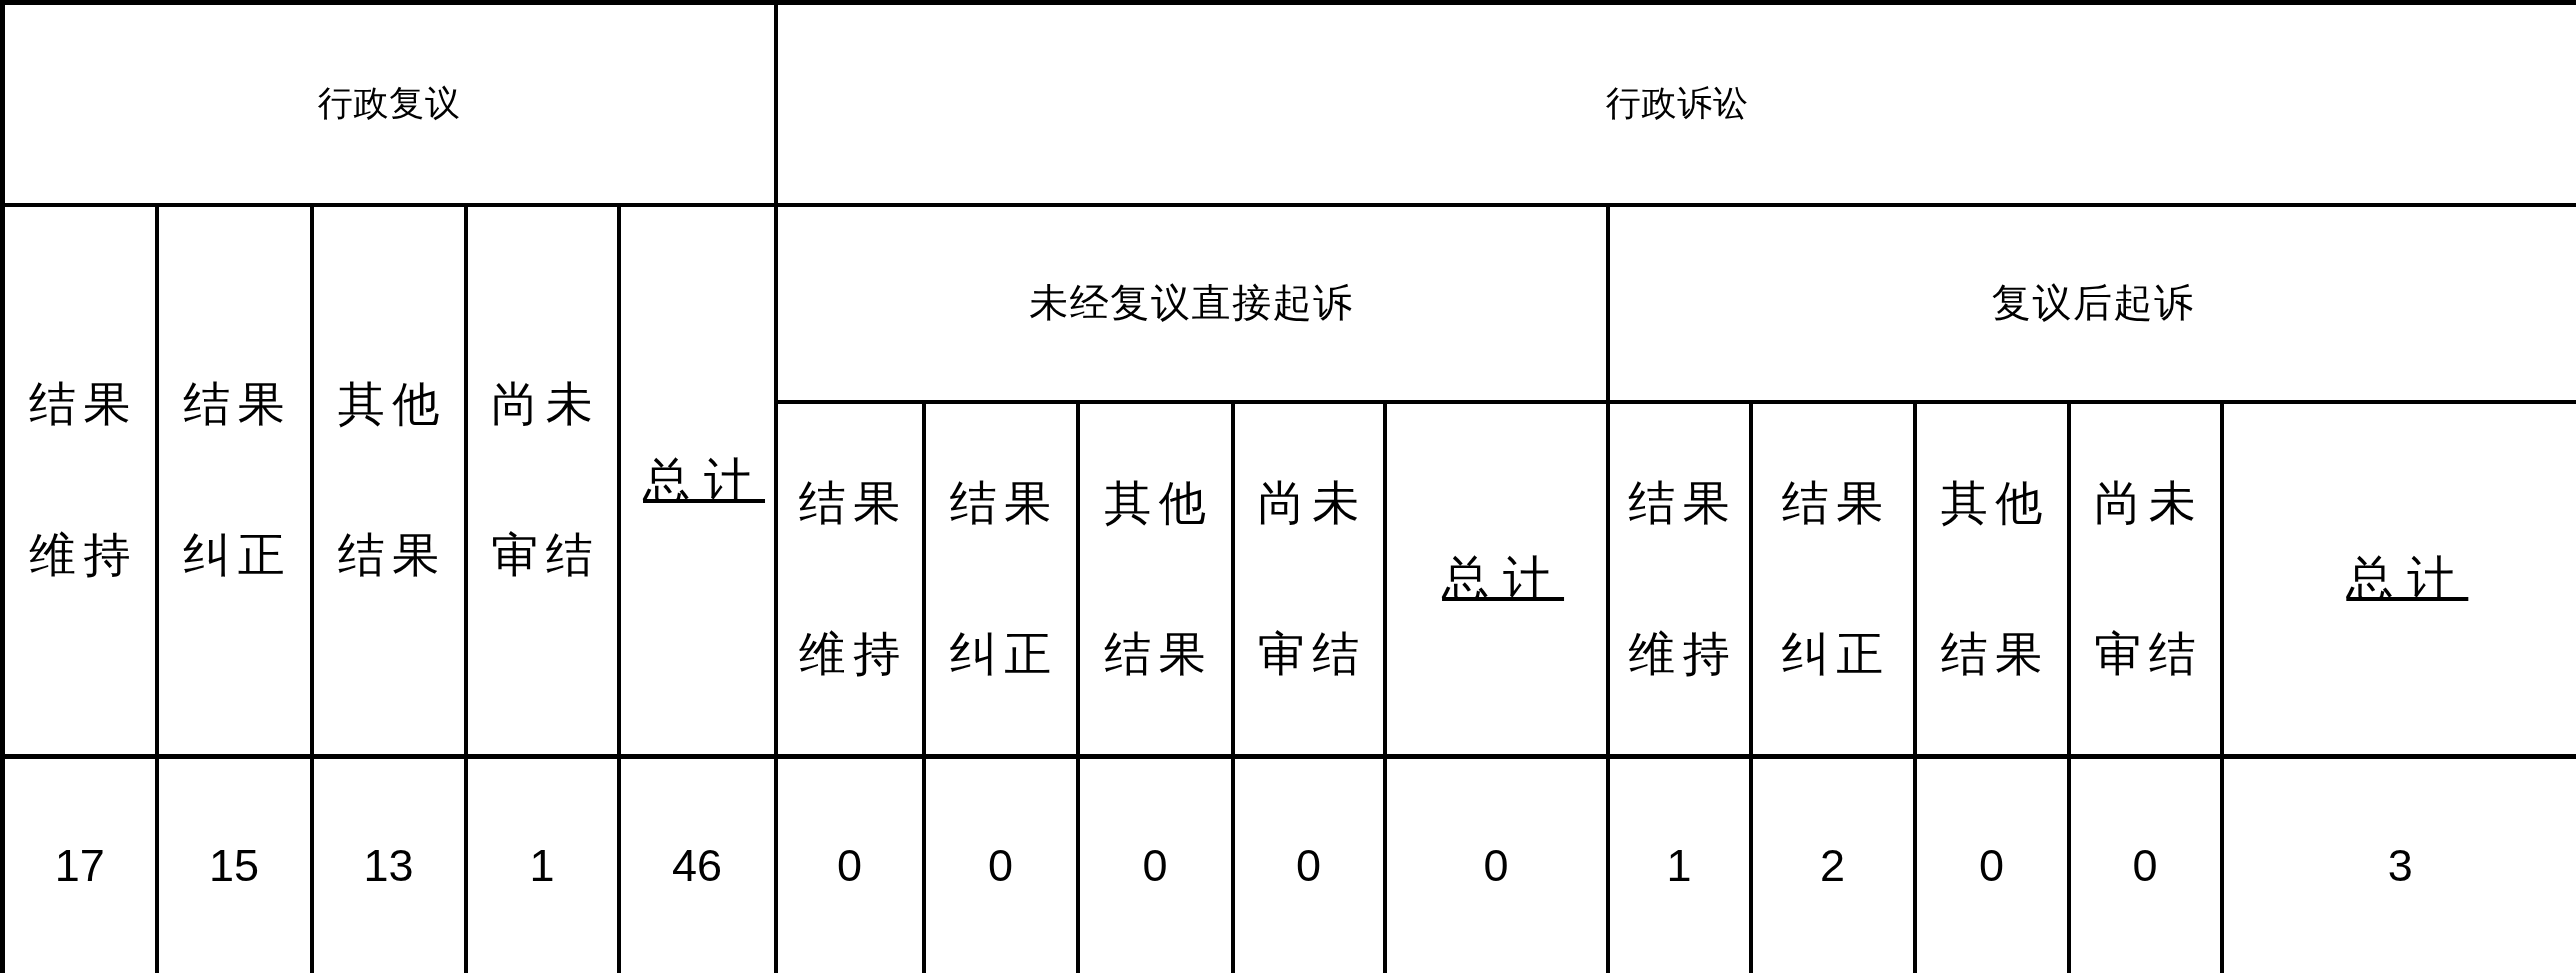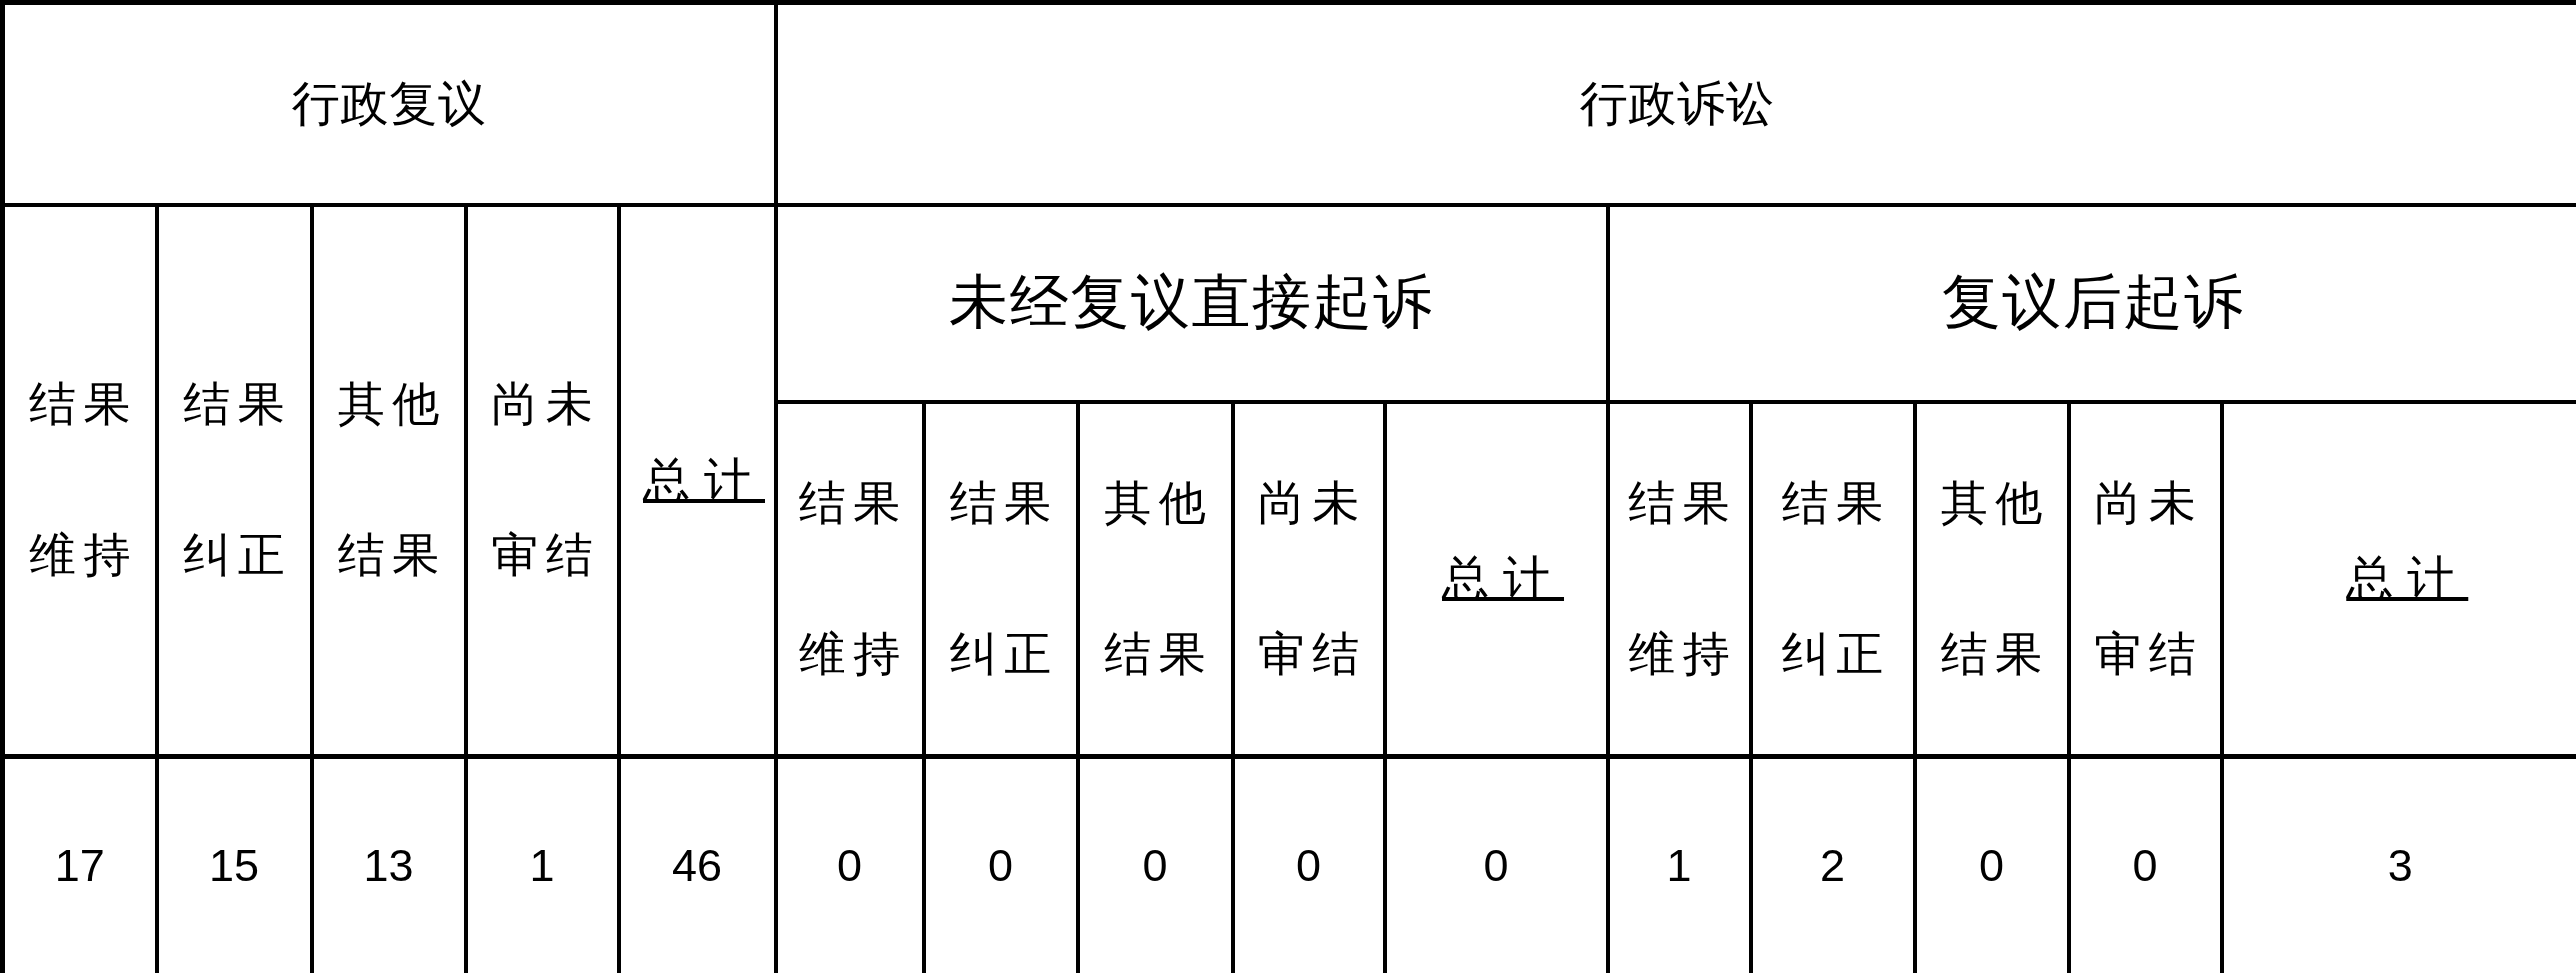--- a/index.html
+++ b/index.html
@@ -25,22 +25,22 @@
     text-align: center;
     vertical-align: middle;
     padding: 0;
     overflow: hidden;
   }
   tr.r1 { height: 202px; }
   tr.r2 { height: 197px; }
   tr.r3 { height: 355px; }
   tr.r4 { height: 219px; }
 
-  td.section-title { font-size: 48px; letter-spacing: 0.8px; }
-  td.group-title   { font-size: 59px; letter-spacing: 1.6px; }
+  td.section-title { font-size: 35px; letter-spacing: 0.8px; }
+  td.group-title   { font-size: 39px; letter-spacing: 1.6px; }
 
   td.hdr .cell-lines {
     display: flex;
     flex-direction: column;
     align-items: center;
     justify-content: center;
     line-height: 1;
     gap: 104px;
     font-size: 47px;
   }

